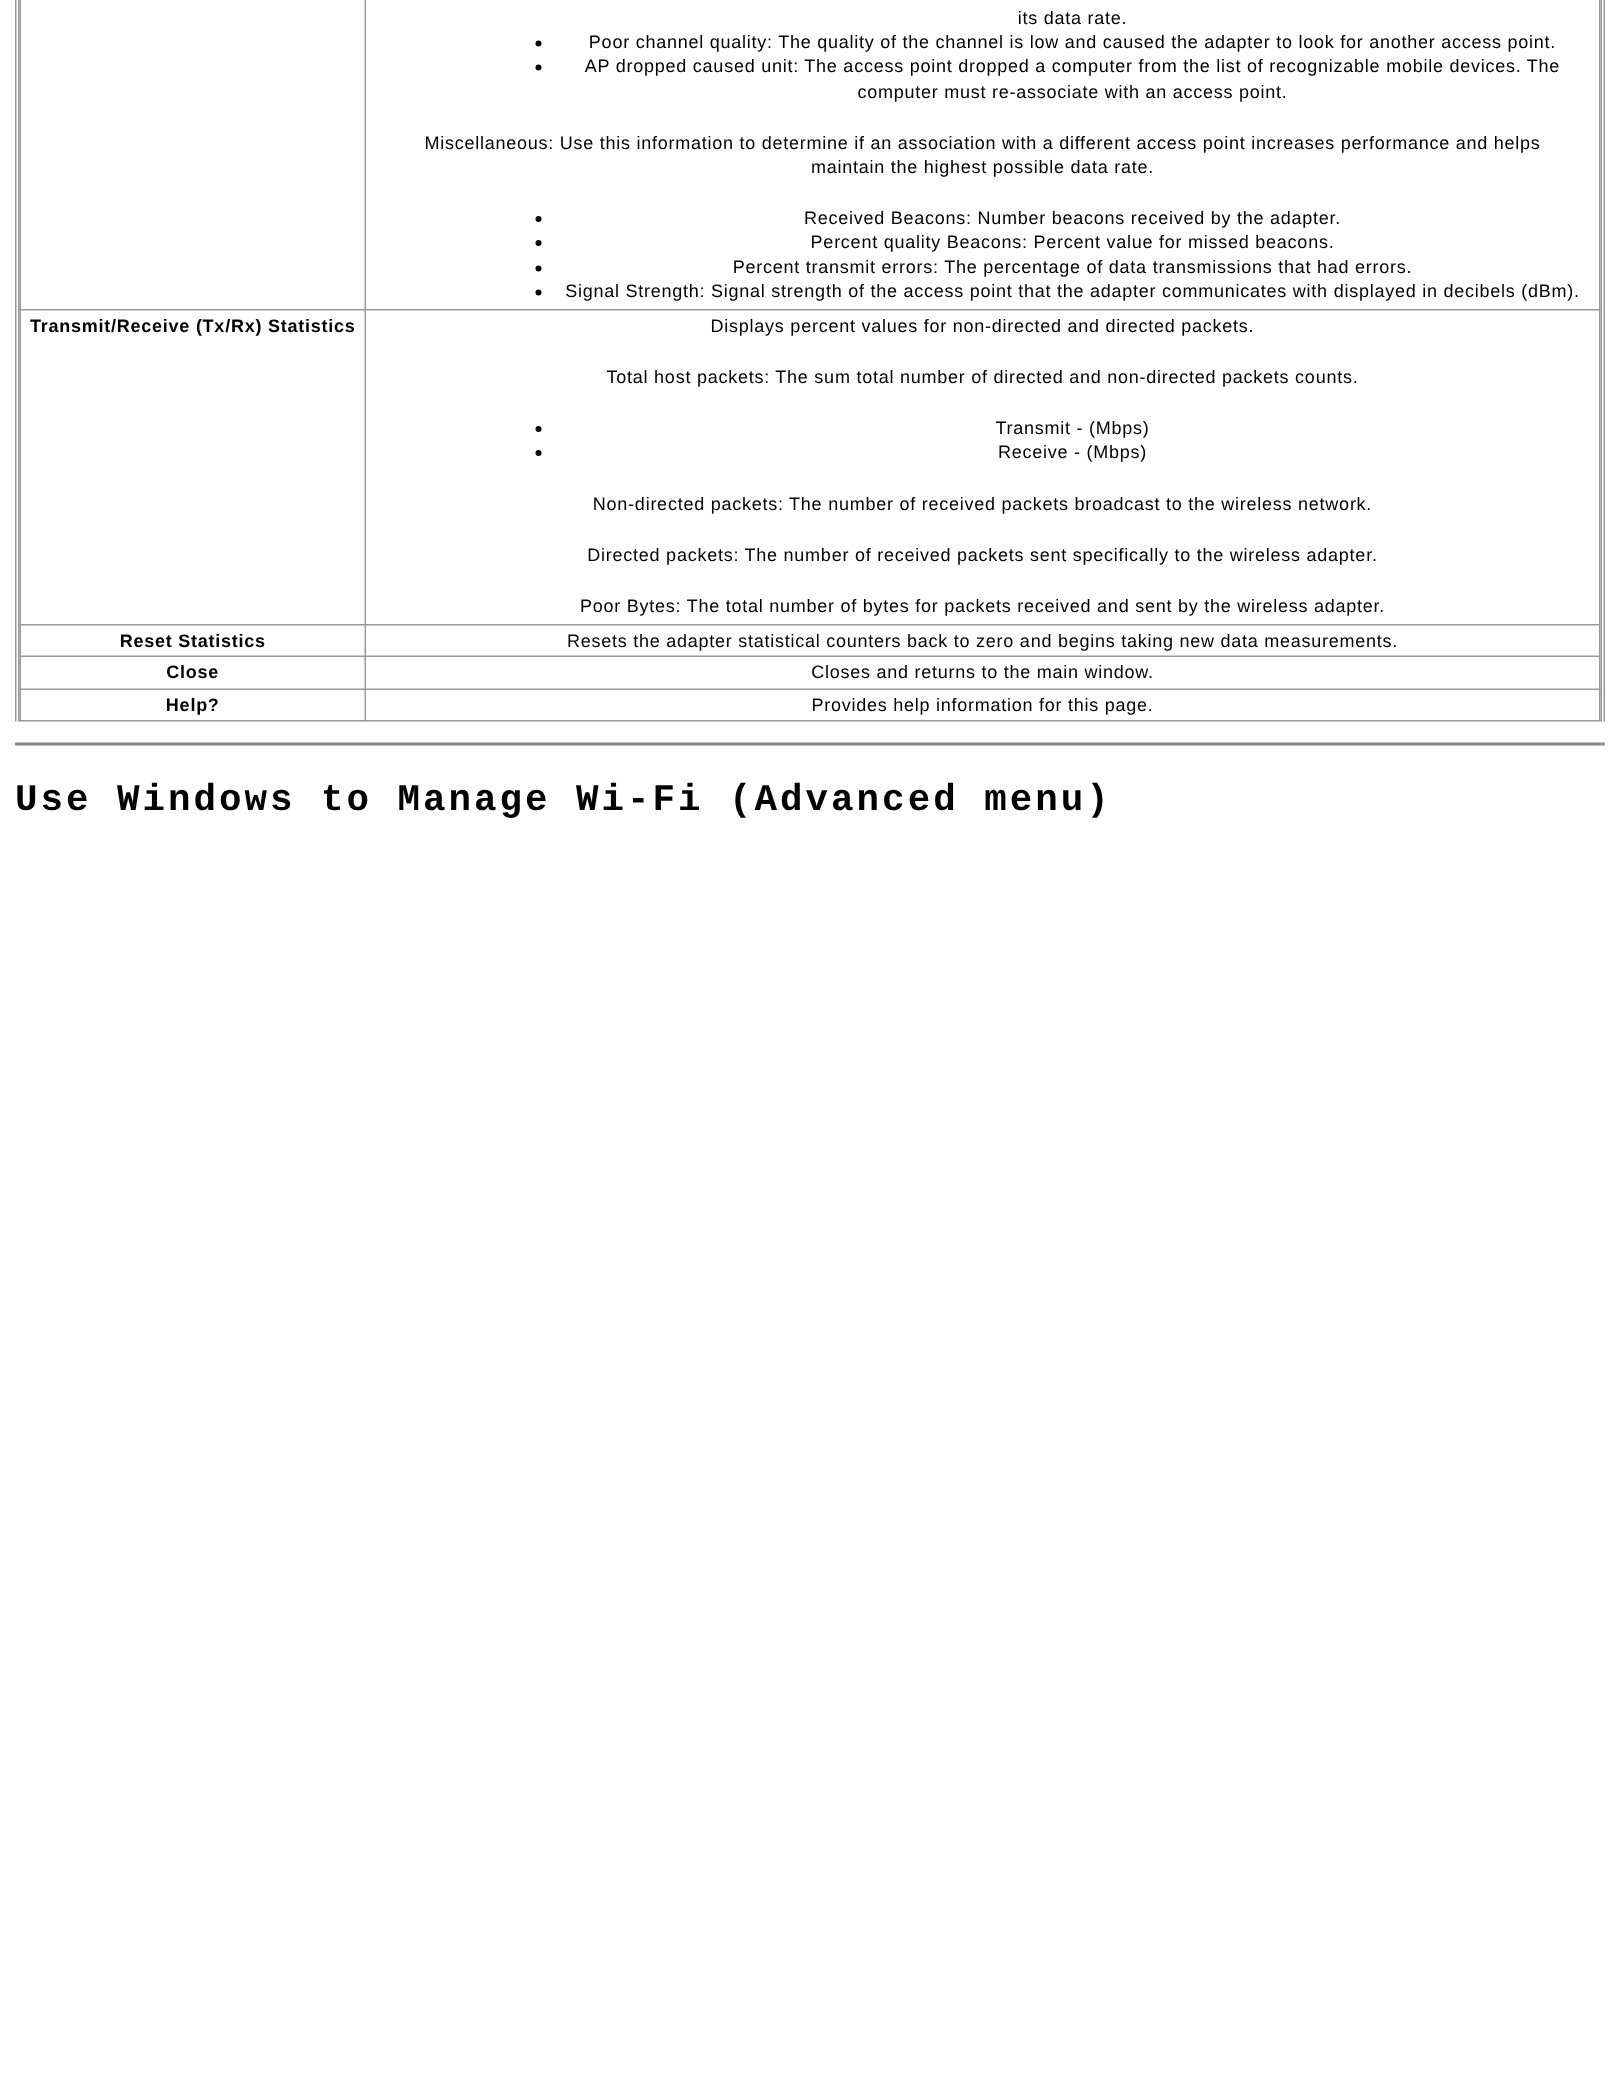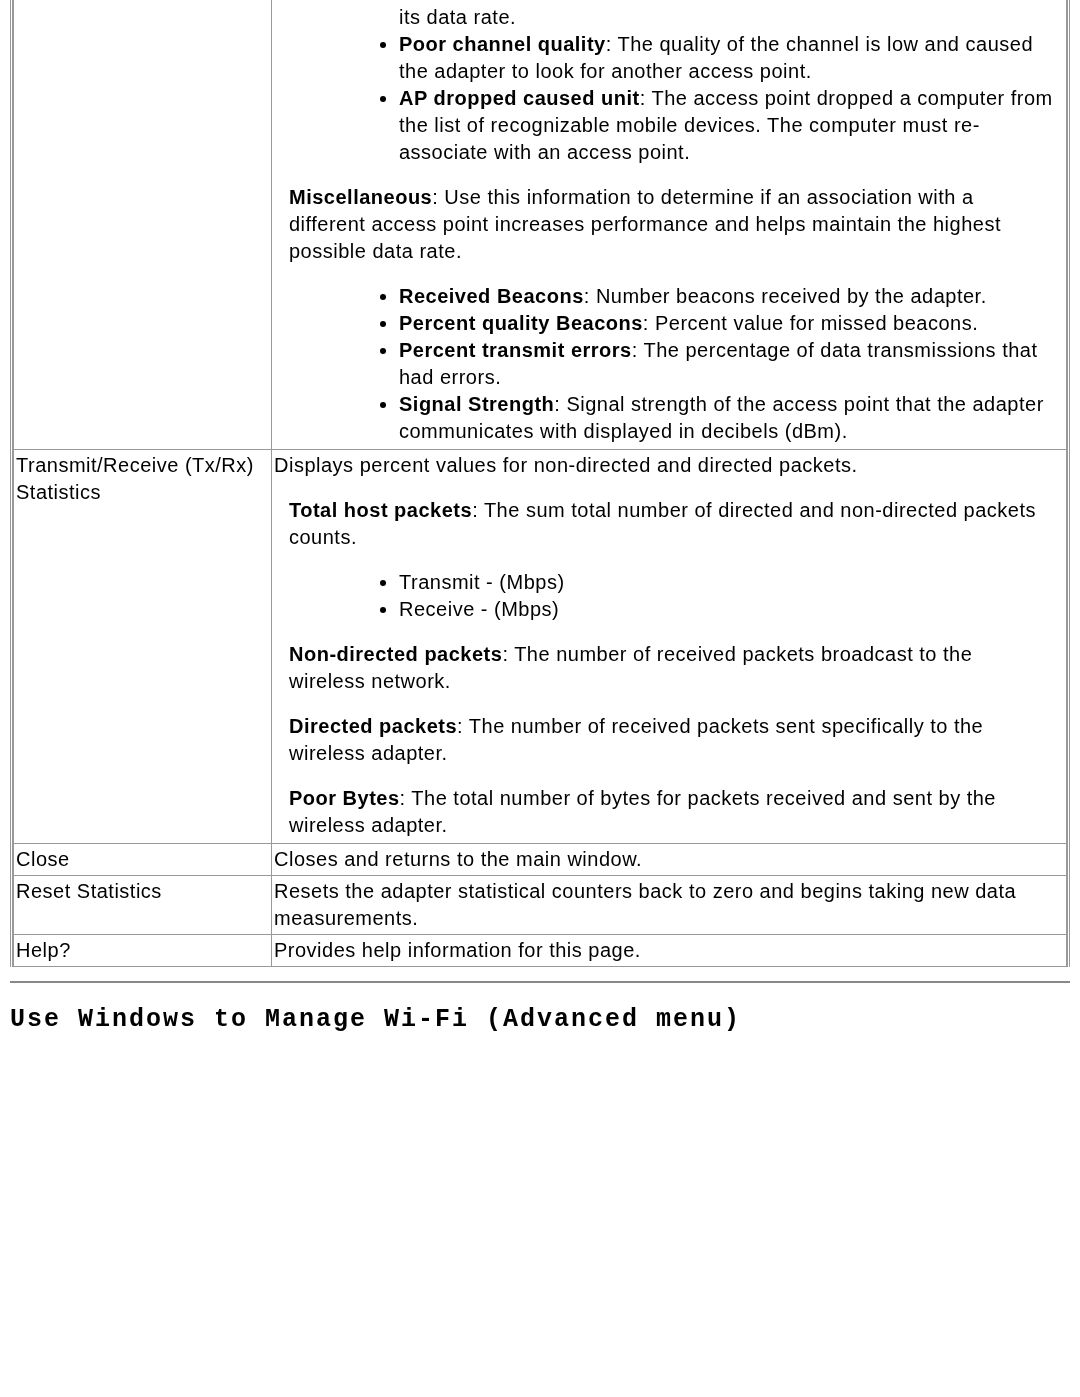--- a/index.html
+++ b/index.html
@@ -19,37 +19,38 @@
     margin: 0 10px;
   }
   table.defs {
     width: 100%;
     border-collapse: collapse;
   }
   table.defs td {
     border: 1px solid #999;
     vertical-align: top;
     padding: 2px 2px;
-    font-size: 20px;
+    font-size: 12px;
     line-height: 1.35;
+    text-align: center;
   }
   table.defs td.term {
-    width: 258px;
-    font-weight: normal;
+    width: 230px;
+    font-weight: bold;
     margin-top: 48px;
   }
   table.defs tr.noupper td { border-top: none; }
   ul.blist {
     list-style: disc;
     margin: 2px 0 2px 0;
     padding-left: 125px;
   }
   ul.blist li { margin: 0; padding: 0 5px 0 0; }
   .para { margin: 18px 15px; }
-  .b { font-weight: bold; }
+  .b { font-weight: normal; }
   hr.divider {
     margin: 14px 10px 18px 10px;
     border: none;
     border-top: 2px solid #888;
   }
   h2.section {
     font-family: Liberation Mono, monospace;
     font-weight: bold;
     font-size: 25px;
     letter-spacing: 2px;
@@ -114,27 +115,27 @@
     <div class="para">
       <span class="b">Directed packets</span><span>: The number of received packets sent specifically to the wireless adapter.</span>
     </div>
     <div class="para" style="margin-bottom:2px;">
       <span class="b">Poor Bytes</span><span>: The total number of bytes for packets received and sent by the wireless adapter.</span>
     </div>
   </td>
 </tr>
 
 <tr>
-  <td class="term">Close</td>
-  <td>Closes and returns to the main window.</td>
+  <td class="term">Reset Statistics</td>
+  <td>Resets the adapter statistical counters back to zero and begins taking new data measurements.</td>
 </tr>
 
 <tr>
-  <td class="term">Reset Statistics</td>
-  <td>Resets the adapter statistical counters back to zero and begins taking new data measurements.</td>
+  <td class="term">Close</td>
+  <td>Closes and returns to the main window.</td>
 </tr>
 
 <tr>
   <td class="term">Help?</td>
   <td>Provides help information for this page.</td>
 </tr>
 
 </tbody>
     </table>
 </div>

